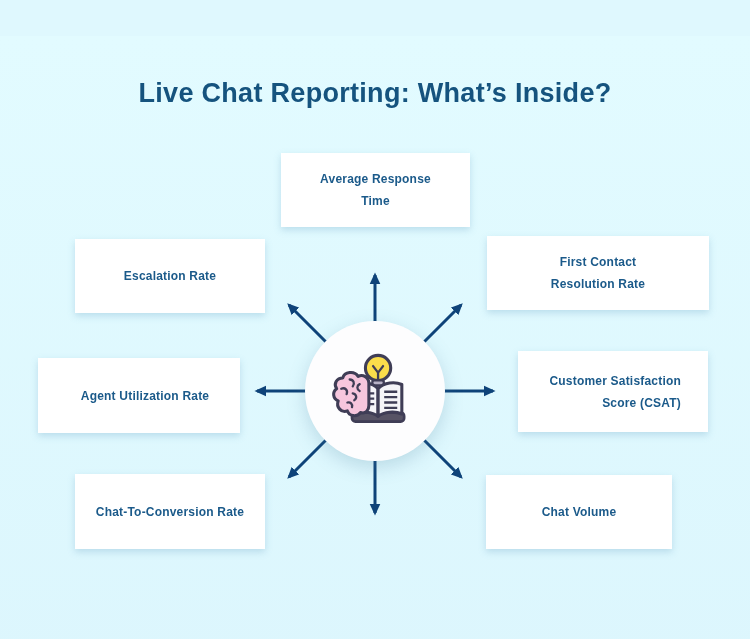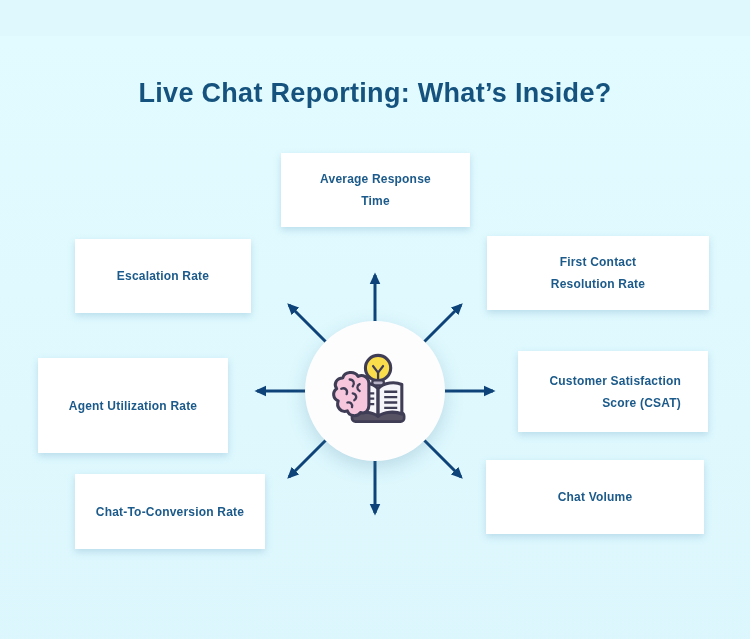--- a/index.html
+++ b/index.html
@@ -49,28 +49,28 @@
     line-height:22px;
     letter-spacing:.2px;
   }
   .node span{display:inline-block;}
   .n0{left:281px;top:117px;width:189px;height:74px;}
   .n0 span{max-width:142px;}
   .n1{left:487px;top:200px;width:222px;height:74px;}
   .n1 span{max-width:140px;}
   .n2{left:518px;top:315px;width:190px;height:81px;text-align:right;}
   .n2 span{max-width:136px;}
-  .n3{left:486px;top:424px;width:218px;height:74px;}
+  .n3{left:486px;top:439px;width:186px;height:74px;}
   .n4{left:281px;top:523px;width:189px;height:74px;}
   .n4 span{max-width:125px;}
   .n5{left:75px;top:438px;width:190px;height:75px;}
   .n5 span{max-width:150px;}
-  .n6{left:38px;top:322px;width:190px;height:95px;}
+  .n6{left:38px;top:322px;width:190px;height:75px;padding-left:12px;}
   .n6 span{max-width:130px;}
-  .n7{left:75px;top:203px;width:176px;height:74px;justify-content:center;}
+  .n7{left:75px;top:203px;width:190px;height:74px;justify-content:center;}
 </style>
 </head>
 <body>
 
 <div class="canvas">
 
   <h1 class="title">Live Chat Reporting: What’s Inside?</h1>
 
   <svg class="arrows" width="750" height="639" viewBox="0 0 750 639">
     <defs>

